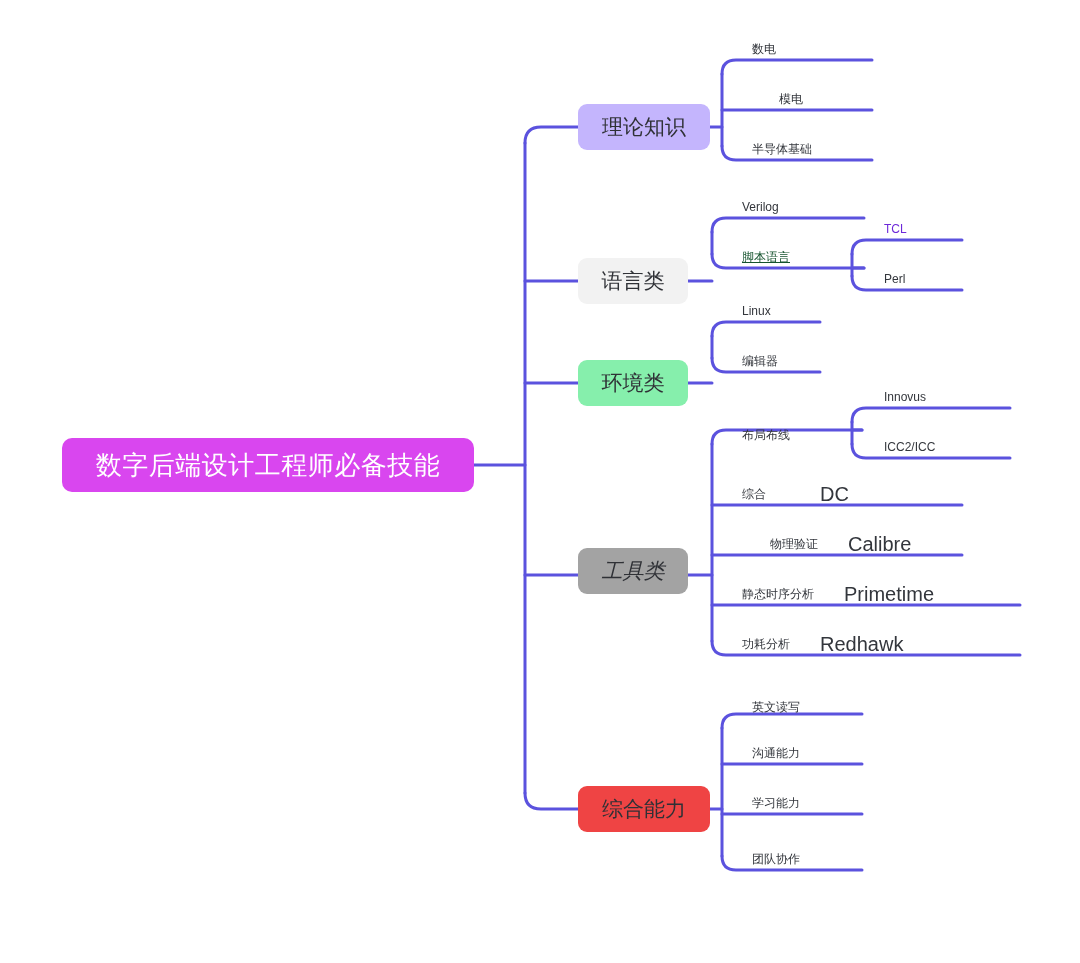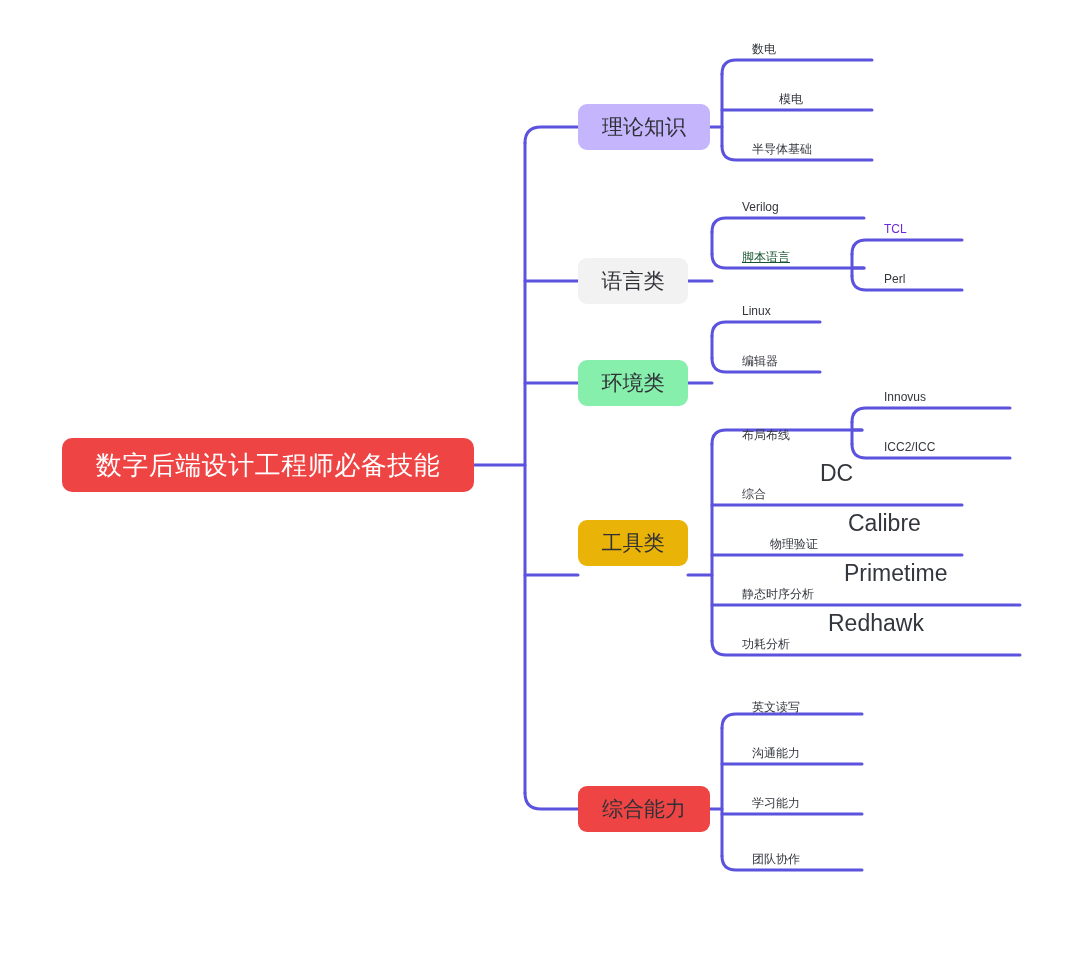--- a/index.html
+++ b/index.html
@@ -70,23 +70,23 @@
     cursor: pointer;
   }
   .leaf-label {
     color: #33363c;
     font-size: 12px;
     line-height: 1;
     padding-bottom: 5px;
   }
   .leaf-tool {
     color: #33363c;
-    font-size: 23px;
+    font-size: 20px;
     line-height: 1;
-    padding-bottom: 20px;
+    padding-bottom: 1px;
   }
 </style>
 </head>
 <body style="background: rgb(255, 255, 255);">
 
 <div id="canvas">
 
   <svg id="links" viewBox="0 0 1080 963" width="1080" height="963" xmlns="http://www.w3.org/2000/svg">
       <path d="M 474 465 H 525" fill="none" stroke="#5b52de" stroke-width="3" stroke-linecap="round" stroke-linejoin="round"></path>
       <path d="M 525 143 V 793" fill="none" stroke="#5b52de" stroke-width="3" stroke-linecap="round" stroke-linejoin="round"></path>
@@ -124,35 +124,35 @@
       <path d="M 852 422 Q 852 408 866 408 H 1010" fill="none" stroke="#5b52de" stroke-width="3" stroke-linecap="round" stroke-linejoin="round"></path>
       <path d="M 852 444 Q 852 458 866 458 H 1010" fill="none" stroke="#5b52de" stroke-width="3" stroke-linecap="round" stroke-linejoin="round"></path>
       <path d="M 710 809 H 722" fill="none" stroke="#5b52de" stroke-width="3" stroke-linecap="round" stroke-linejoin="round"></path>
       <path d="M 722 728 V 856" fill="none" stroke="#5b52de" stroke-width="3" stroke-linecap="round" stroke-linejoin="round"></path>
       <path d="M 722 728 Q 722 714 736 714 H 862" fill="none" stroke="#5b52de" stroke-width="3" stroke-linecap="round" stroke-linejoin="round"></path>
       <path d="M 722 856 Q 722 870 736 870 H 862" fill="none" stroke="#5b52de" stroke-width="3" stroke-linecap="round" stroke-linejoin="round"></path>
       <path d="M 722 764 H 862" fill="none" stroke="#5b52de" stroke-width="3" stroke-linecap="round" stroke-linejoin="round"></path>
       <path d="M 722 814 H 862" fill="none" stroke="#5b52de" stroke-width="3" stroke-linecap="round" stroke-linejoin="round"></path>
     </svg>
 
-  <div class="root-node" style="left: 62px; top: 438px; width: 412px; height: 54px; background: #ef4444; color: rgb(255, 255, 255);">
+  <div class="root-node" style="left: 62px; top: 438px; width: 412px; height: 54px; background: #d946ef; color: rgb(255, 255, 255);">
     <span>数字后端设计工程师必备技能</span>
   </div>
 
   <div id="chip-layer">
       <div class="chip-node" style="left: 578px; top: 104px; width: 132px; height: 46px; background: #c4b5fd; color: rgb(47, 49, 54);">
         <span>理论知识</span>
       </div>
       <div class="chip-node" style="left: 578px; top: 258px; width: 110px; height: 46px; background: rgb(242, 242, 242); color: rgb(47, 49, 54);">
         <span>语言类</span>
       </div>
       <div class="chip-node" style="left: 578px; top: 360px; width: 110px; height: 46px; background: #86efac; color: rgb(47, 49, 54);">
         <span>环境类</span>
       </div>
-      <div class="chip-node" style="left: 578px; top: 520px; width: 110px; height: 46px; background: #eab308; color: rgb(47, 49, 54);">
+      <div class="chip-node" style="left: 578px; top: 548px; width: 110px; height: 46px; background: #a3a3a3; color: rgb(47, 49, 54); font-style: italic;">
         <span>工具类</span>
       </div>
       <div class="chip-node" style="left: 578px; top: 786px; width: 132px; height: 46px; background: #ef4444; color: rgb(47, 49, 54);">
         <span>综合能力</span>
       </div>
     </div>
 
   <div id="leaf-layer">
       <div class="leaf-node" style="left: 752px; top: 26px; height: 34px;">
         <span class="leaf-label" style="color: rgb(51, 54, 60);">数电</span>
@@ -195,21 +195,21 @@
         <span class="leaf-tool" style="color: rgb(51, 54, 60); margin-left: 54px;">DC</span>
       </div>
       <div class="leaf-node" style="left: 742px; top: 521px; height: 34px; margin-left: 28px;">
         <span class="leaf-label" style="color: rgb(51, 54, 60);">物理验证</span>
         <span class="leaf-tool" style="color: rgb(51, 54, 60); margin-left: 30px;">Calibre</span>
       </div>
       <div class="leaf-node" style="left: 742px; top: 571px; height: 34px;">
         <span class="leaf-label" style="color: rgb(51, 54, 60);">静态时序分析</span>
         <span class="leaf-tool" style="color: rgb(51, 54, 60); margin-left: 30px;">Primetime</span>
       </div>
-      <div class="leaf-node" style="left: 742px; top: 621px; height: 34px; gap: 8px;">
+      <div class="leaf-node" style="left: 742px; top: 621px; height: 34px;">
         <span class="leaf-label" style="color: rgb(51, 54, 60);">功耗分析</span>
         <span class="leaf-tool" style="color: rgb(51, 54, 60); margin-left: 30px;">Redhawk</span>
       </div>
       <div class="leaf-node" style="left: 752px; top: 684px; height: 34px;">
         <span class="leaf-label" style="color: rgb(51, 54, 60);">英文读写</span>
       </div>
       <div class="leaf-node" style="left: 752px; top: 730px; height: 34px;">
         <span class="leaf-label" style="color: rgb(51, 54, 60);">沟通能力</span>
       </div>
       <div class="leaf-node" style="left: 752px; top: 780px; height: 34px;">

